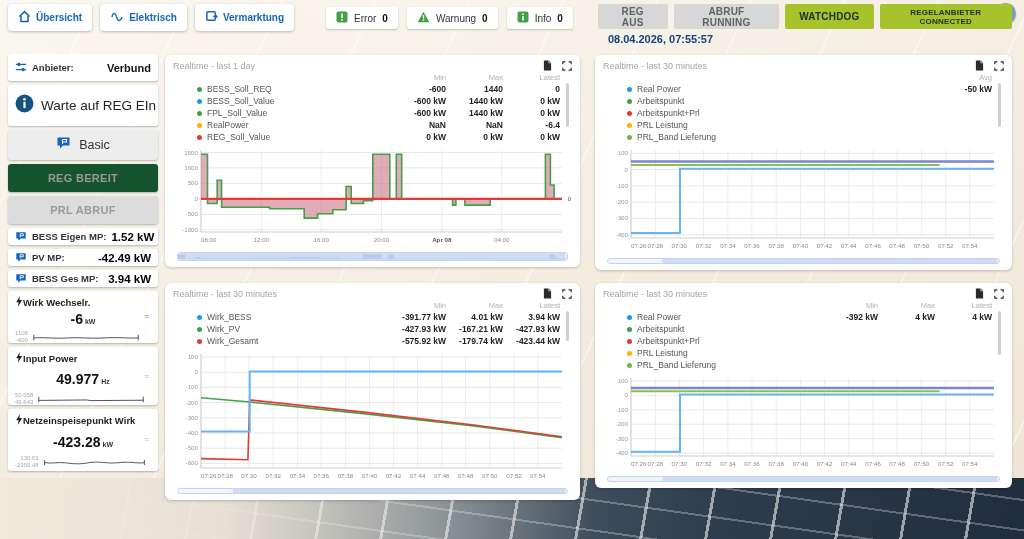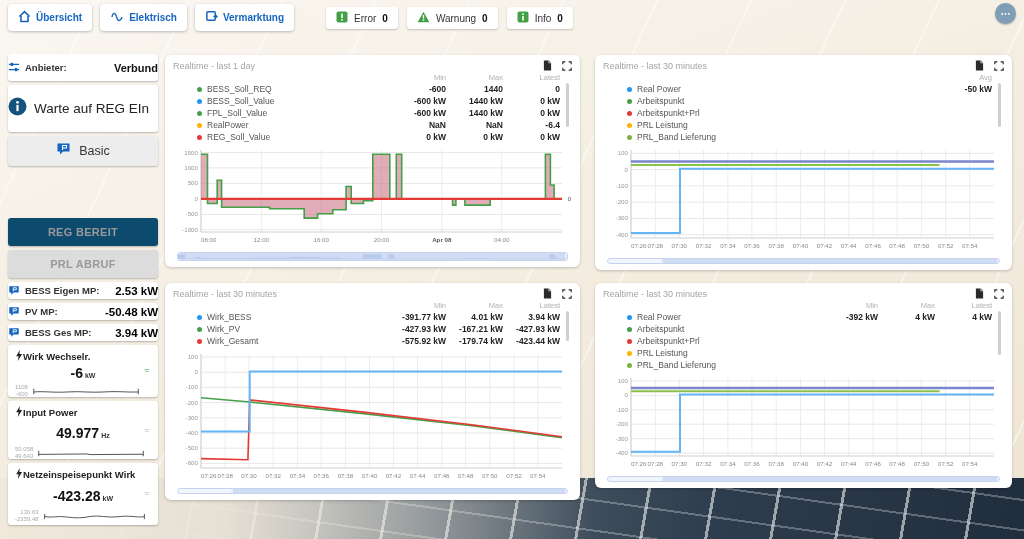--- a/index.html
+++ b/index.html
@@ -29,25 +29,25 @@
     font-size:10px;font-weight:bold;cursor:pointer;letter-spacing:.2px;}
   .btn-status.gray{background:#d7d7d5;color:#5f6368;}
   .btn-status.lime{background:#a6c32c;color:#23301d;}
   .btn-status.small{font-size:8px;padding:0 10px;}
   .datetime{margin-top:4px;font-size:11px;font-weight:bold;color:#17407e;padding-left:10px;}
   .more-circle{position:absolute;right:8px;top:3px;width:21px;height:21px;border-radius:50%;
     background:#7f9db5;color:#fff;display:flex;align-items:center;justify-content:center;
     font-size:10px;font-weight:bold;cursor:pointer;box-shadow:0 1px 2px rgba(0,0,0,.25);}
   
   .sidebar{position:absolute;left:8px;top:54px;width:150px;z-index:4;display:flex;flex-direction:column;gap:4px;}
-  .card{background:#fff;border-radius:3px;box-shadow:0 1px 2px rgba(0,0,0,.25);box-sizing:border-box;padding:4px 0;}
+  .card{background:#fff;border-radius:3px;box-shadow:0 1px 2px rgba(0,0,0,.25);box-sizing:border-box;padding:4px 7px;}
   .anbieter{height:27px;display:flex;align-items:center;gap:5px;}
   .anbieter .lab{font-size:9.5px;font-weight:bold;color:#333;}
   .anbieter .val{margin-left:auto;font-size:11px;font-weight:bold;color:#111;}
-  .warte{height:47px;display:flex;align-items:center;gap:7px;}
+  .warte{height:41px;display:flex;align-items:center;gap:7px;}
   .warte .txt{font-size:13.5px;color:#222;font-weight:500;white-space:nowrap;}
   .mode{height:30px;background:#ededed;display:flex;align-items:center;justify-content:center;gap:8px;cursor:pointer;}
   .mode .txt{font-size:12.5px;color:#333;}
   .bereit{height:28px;background:#dcdcdc;display:flex;align-items:center;justify-content:center;
     font-size:11px;font-weight:bold;color:#999;letter-spacing:.3px;cursor:pointer;}
   .metric{height:17px;display:flex;align-items:center;gap:5px;}
   .metric .lab{font-size:9.5px;font-weight:bold;color:#333;white-space:nowrap;}
   .metric .val{margin-left:auto;font-size:11.5px;font-weight:bold;color:#000;white-space:nowrap;}
   .gauge{padding:5px 7px 4px 7px;}
   .gauge .hd{display:flex;align-items:center;gap:0;font-size:9.5px;font-weight:bold;color:#222;}
@@ -134,20 +134,29 @@
       <span><svg width="12" height="12" viewBox="0 0 12 12">
             <rect x="0.5" y="0.5" width="11" height="11" rx="2" fill="#43a047"></rect>
             <rect x="5.2" y="5" width="1.6" height="4.5" fill="#fff"></rect>
             <rect x="5.2" y="2.4" width="1.6" height="1.6" fill="#fff"></rect>
           </svg></span>
       <span>Info</span>
       <b>0</b>
     </button>
   </div>
 
+  <div class="status-col">
+    <div class="status-row">
+      <button class="btn-status gray">REG AUS</button>
+      <button class="btn-status gray">ABRUF RUNNING</button>
+      <button class="btn-status lime">WATCHDOG</button>
+      <button class="btn-status lime small">REGELANBIETER CONNECTED</button>
+    </div>
+    <div class="datetime">08.04.2026, 07:55:57</div>
+  </div>
 </div>
 <div class="more-circle">
     <span>⋯</span>
   </div>
 
 <div class="sidebar">
   <div class="card anbieter">
     <span><svg width="12" height="12" viewBox="0 0 14 14">
           <path d="M1 4 H13 M1 10 H13" stroke="#1565c0" stroke-width="1.3"></path>
           <rect x="3.2" y="2.1" width="2.8" height="3.8" fill="#1565c0"></rect>
@@ -164,38 +173,38 @@
         </svg></span>
     <span class="txt">Warte auf REG EIn</span>
   </div>
   <div class="card mode">
     <span><svg width="15" height="14" viewBox="0 0 14 14">
           <path d="M1 1.5 h12 v8 h-6.5 l-3 3 v-3 H1 Z" fill="#1565c0"></path>
           <path d="M6 3.5 v4.5 M6 3.5 h4 v2.5 h-4" stroke="#fff" stroke-width="1.1" fill="none"></path>
         </svg></span>
     <span class="txt">Basic</span>
   </div>
-  <div class="card bereit" style="background:#0c4a6e;margin-top:48px;">REG BEREIT</div>
+  <div class="card bereit" style="background:#14532d;">REG BEREIT</div>
   <div class="card bereit" style="background:#dcdcdc;">PRL ABRUF</div>
 
   <div class="card metric">
     <span><svg width="12" height="11" viewBox="0 0 14 14">
           <path d="M1 1.5 h12 v8 h-6.5 l-3 3 v-3 H1 Z" fill="#1565c0"></path>
           <path d="M6 3.5 v4.5 M6 3.5 h4 v2.5 h-4" stroke="#fff" stroke-width="1.1" fill="none"></path>
         </svg></span>
     <span class="lab">BESS Eigen MP:</span>
-    <span class="val">2.53 kW</span>
+    <span class="val">1.52 kW</span>
   </div>
   <div class="card metric">
     <span><svg width="12" height="11" viewBox="0 0 14 14">
           <path d="M1 1.5 h12 v8 h-6.5 l-3 3 v-3 H1 Z" fill="#1565c0"></path>
           <path d="M6 3.5 v4.5 M6 3.5 h4 v2.5 h-4" stroke="#fff" stroke-width="1.1" fill="none"></path>
         </svg></span>
     <span class="lab">PV MP:</span>
-    <span class="val">-50.48 kW</span>
+    <span class="val">-42.49 kW</span>
   </div>
   <div class="card metric">
     <span><svg width="12" height="11" viewBox="0 0 14 14">
           <path d="M1 1.5 h12 v8 h-6.5 l-3 3 v-3 H1 Z" fill="#1565c0"></path>
           <path d="M6 3.5 v4.5 M6 3.5 h4 v2.5 h-4" stroke="#fff" stroke-width="1.1" fill="none"></path>
         </svg></span>
     <span class="lab">BESS Ges MP:</span>
     <span class="val">3.94 kW</span>
   </div>
 

